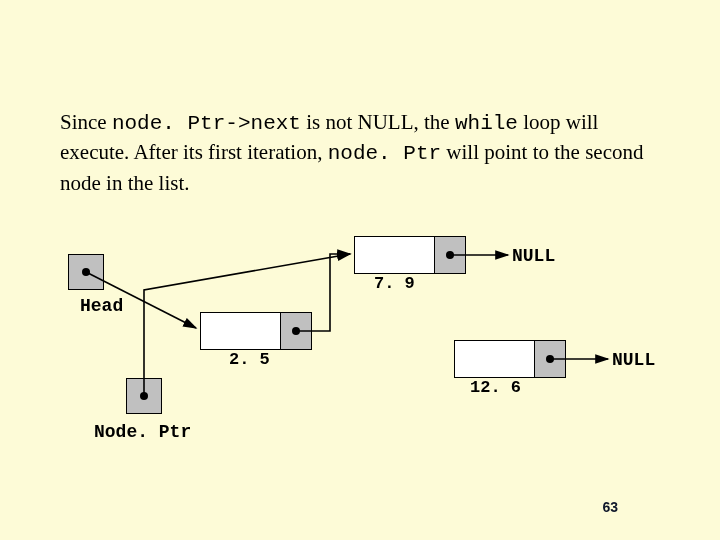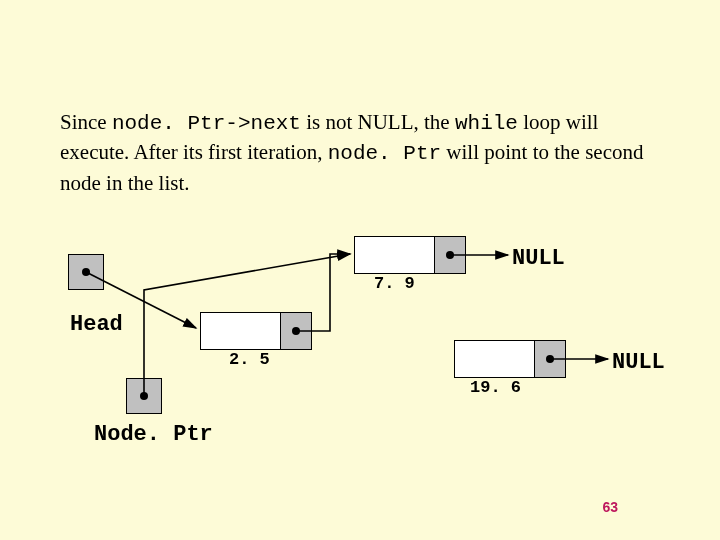--- a/index.html
+++ b/index.html
@@ -64,31 +64,31 @@
     font-family: "Courier New", Courier, monospace;
     font-weight: bold;
     font-size: 17px;
     white-space: nowrap;
     margin-top: 28px;
   }
   .label {
     position: absolute;
     font-family: "Courier New", Courier, monospace;
     font-weight: bold;
-    font-size: 22px;
+    font-size: 18px;
     white-space: nowrap;
   }
   .page-num {
     position: absolute;
     right: 50px;
     bottom: 25px;
     font-family: Arial, Helvetica, sans-serif;
     font-size: 14px;
     font-weight: bold;
-    color: #be185d;
+    color: #0f172a;
   }
   svg.arrows {
     position: absolute;
     left: 0;
     top: 0;
     width: 640px;
     height: 260px;
     pointer-events: none;
   }
 </style>
@@ -98,40 +98,40 @@
 <div class="slide">
 
   <div class="para">
     <span>Since </span><span class="mono">node. Ptr-&gt;next</span><span> is not NULL, the </span><span class="mono">while</span><span> loop will execute. After its first iteration, </span><span class="mono">node. Ptr</span><span> will point to the second node in the list.</span>
   </div>
 
   <div class="diagram">
 
     <div class="ptr-box" style="left:28px; top:24px; width:36px; height:36px;"></div>
     <div class="dot" style="left:42px; top:38px;"></div>
-    <div class="label" style="left:30px; top:66px;margin-top:16px;">Head</div>
+    <div class="label" style="left:40px; top:66px;">Head</div>
 
     <div class="ptr-box" style="left:86px; top:148px; width:36px; height:36px;"></div>
     <div class="dot" style="left:100px; top:162px;"></div>
     <div class="label" style="left:54px; top:192px;">Node. Ptr</div>
 
     <div class="node-box" style="left:160px; top:82px; width:112px; height:38px;"></div>
     <div class="val" style="left:189px; top:92px;">2. 5</div>
     <div class="small-ptr" style="left:240px; top:82px; width:32px; height:38px;"></div>
     <div class="dot" style="left:252px; top:97px;"></div>
 
     <div class="node-box" style="left:314px; top:6px; width:112px; height:38px;"></div>
     <div class="val" style="left:334px; top:16px;">7. 9</div>
     <div class="small-ptr" style="left:394px; top:6px; width:32px; height:38px;"></div>
     <div class="dot" style="left:406px; top:21px;"></div>
 
     <div class="label" style="left:472px; top:16px;">NULL</div>
 
     <div class="node-box" style="left:414px; top:110px; width:112px; height:38px;"></div>
-    <div class="val" style="left:430px; top:120px;">19. 6</div>
+    <div class="val" style="left:430px; top:120px;">12. 6</div>
     <div class="small-ptr" style="left:494px; top:110px; width:32px; height:38px;"></div>
     <div class="dot" style="left:506px; top:125px;"></div>
 
     <div class="label" style="left:572px; top:120px;">NULL</div>
 
 
     <svg class="arrows" viewBox="0 0 640 260">
       <defs>
         <marker id="ah" markerWidth="10" markerHeight="10" refX="8" refY="3" orient="auto" markerUnits="strokeWidth">
           <path d="M0,0 L0,6 L9,3 z" fill="#000"></path>

